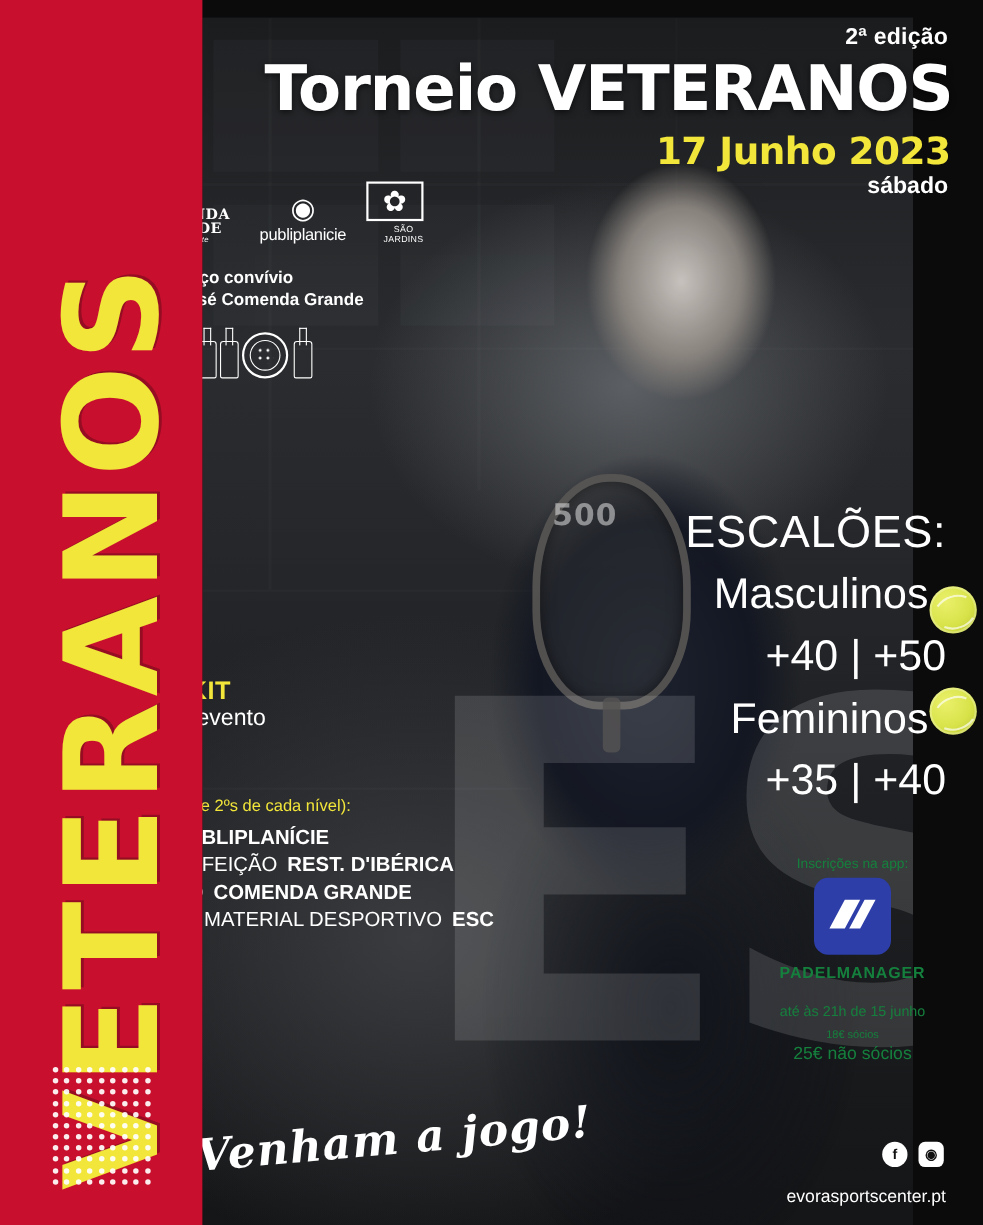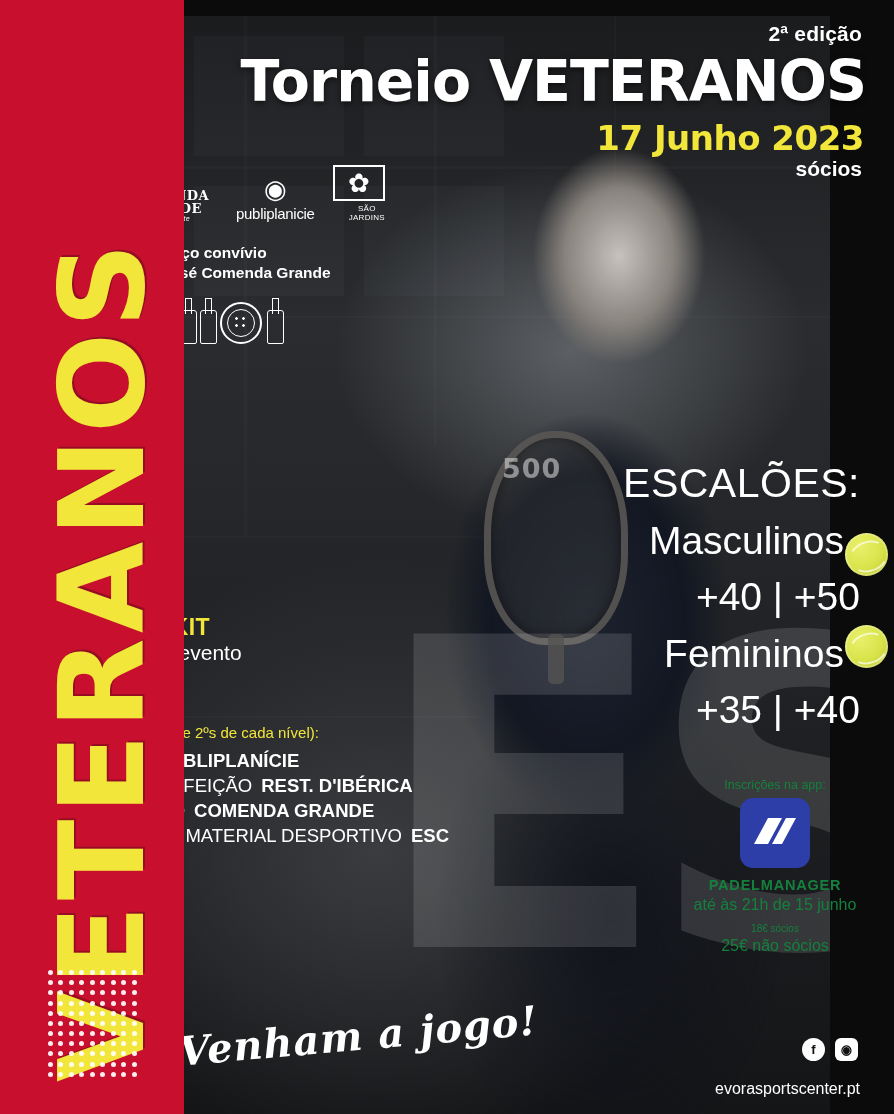--- a/index.html
+++ b/index.html
@@ -178,21 +178,21 @@
     font-family:"DejaVu Serif", serif;font-style:italic;font-weight:700;font-size:40px;
     transform:rotate(-5deg);letter-spacing:1px;
   }
 
   
   .appbox{position:absolute;right:36px;top:778px;width:166px;text-align:center;color:#15803d;}
   .appbox .lbl{font-size:12.5px;margin-bottom:6px;}
   .appicon{width:70px;height:70px;margin:0 auto;background:#2d3ea8;border-radius:13px;position:relative;}
   .appicon svg{position:absolute;left:12px;top:16px;}
   .appbox .nm{font-size:14.5px;font-weight:700;letter-spacing:.8px;margin-top:9px;}
-  .appbox .until{font-size:16px;margin-top:3px;}
+  .appbox .until{font-size:13px;margin-top:19px;}
   .appbox .p1{font-size:10px;margin-top:9px;}
   .appbox .p2{font-size:16px;margin-top:3px;}
 
   
   .social{position:absolute;right:36px;top:1038px;display:flex;gap:10px;}
   .soc{width:23px;height:23px;border-radius:50%;background:#fff;color:#111;display:flex;align-items:center;justify-content:center;font-size:13px;font-weight:700;}
   .soc.ig{border-radius:6px;background:#fff;}
   .site{position:absolute;right:34px;top:1080px;color:#fff;font-size:16px;}
 </style>
 </head>
@@ -323,21 +323,21 @@
         <i></i>
         <i></i>
         <i></i>
         <i></i>
     </div>
   </div>
 
   <div class="edicao">2ª edição</div>
   <div class="maintitle">Torneio VETERANOS</div>
   <div class="date">17 Junho 2023</div>
-  <div class="weekday">sócios</div>
+  <div class="weekday">sábado</div>
 
   <div class="apoio-label">APOIO:</div>
   <div class="sponsors">
     <div class="sp">
       <span class="g">♞</span>
       <div class="n1">D'Ibérica</div>
       <div class="n2">TRADITIONAL RESTAURANT</div>
     </div>
     <div class="sp">
       <span class="g">✠</span>

